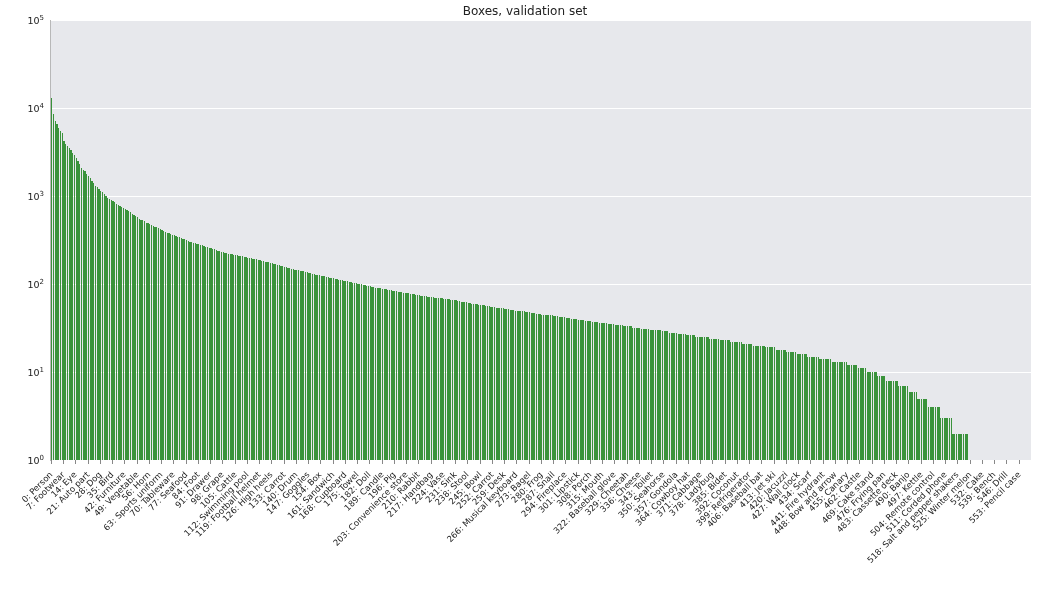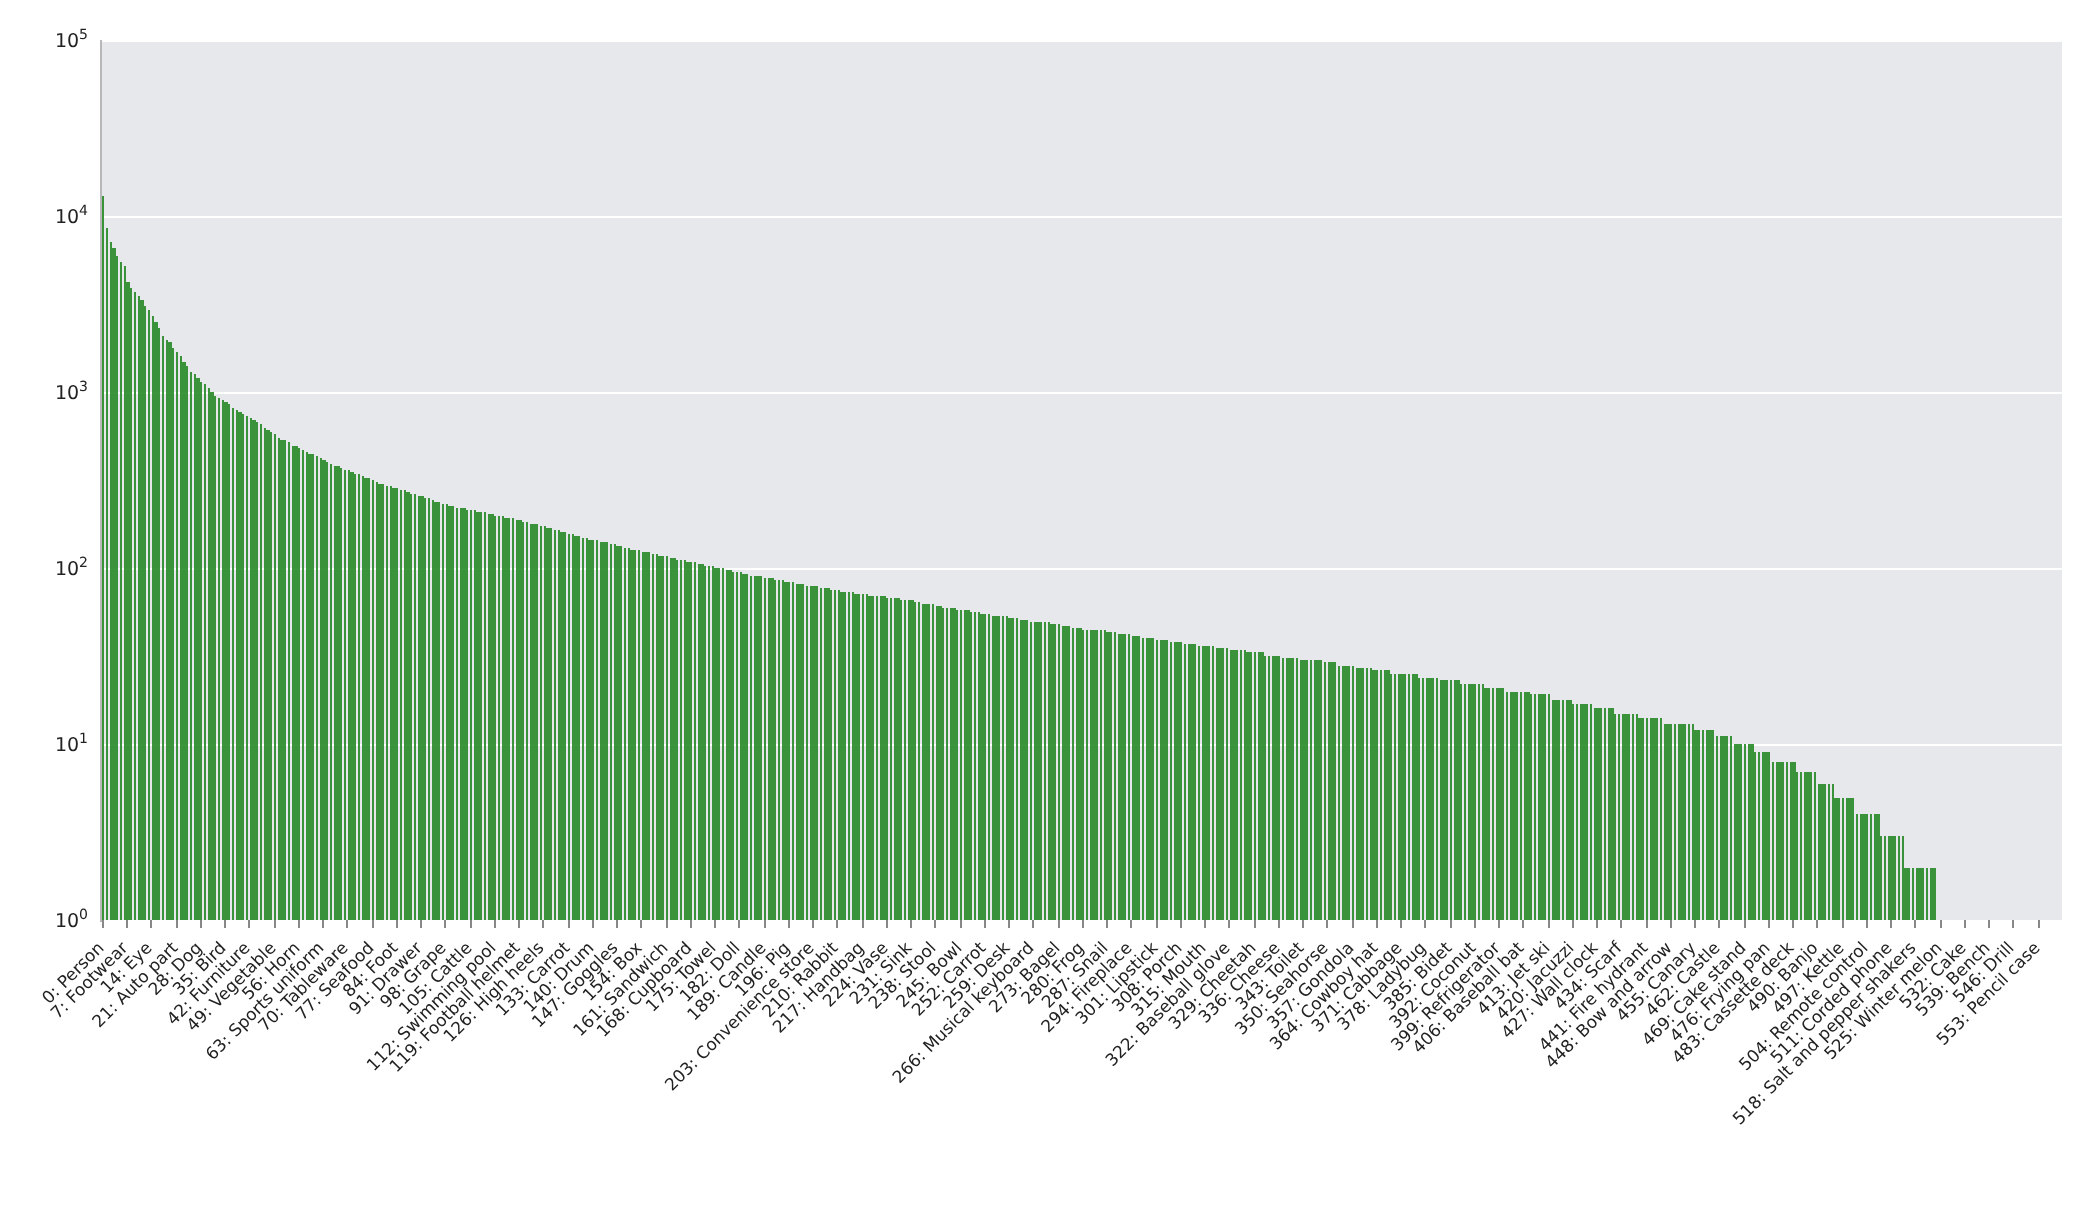--- a/index.html
+++ b/index.html
@@ -78,20 +78,21 @@
     width: 1px;
     height: 4px;
     background: #888;
     top: 460px;
   }
 </style>
 </head>
 <body>
 
 <div class="chart-wrap">
+  <div class="title">Boxes, validation set</div>
 
   <div id="yticks-holder">
       <div class="ytick" style="left: 0px; top: 460px; width: 44px;">10<sup>0</sup></div>
       <div class="ytick" style="left: 0px; top: 372px; width: 44px;">10<sup>1</sup></div>
       <div class="ytick" style="left: 0px; top: 284px; width: 44px;">10<sup>2</sup></div>
       <div class="ytick" style="left: 0px; top: 196px; width: 44px;">10<sup>3</sup></div>
       <div class="ytick" style="left: 0px; top: 108px; width: 44px;">10<sup>4</sup></div>
       <div class="ytick" style="left: 0px; top: 20px; width: 44px;">10<sup>5</sup></div>
     </div>
 

